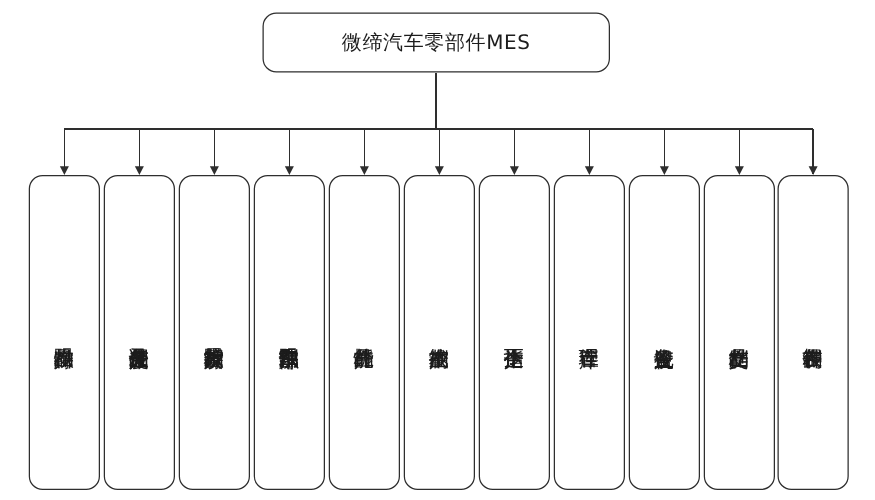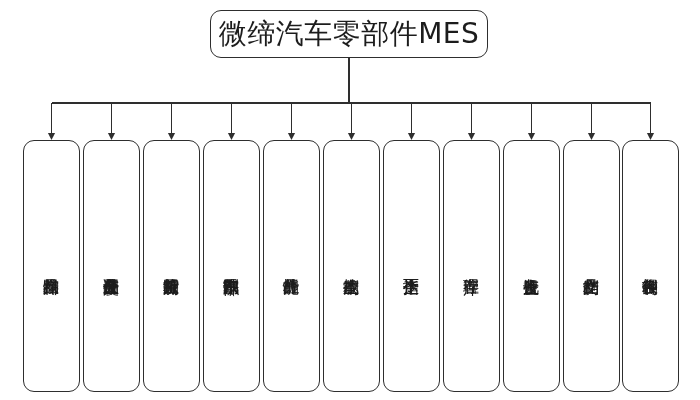--- a/index.html
+++ b/index.html
@@ -39,21 +39,21 @@
     box-sizing: border-box;
     border: 1.6px solid #2e2e2e;
     border-radius: 11px;
     background: #ffffff;
     display: flex;
     align-items: center;
     justify-content: center;
     z-index: 3;
   }
   .root-label {
-    font-size: 28px;
+    font-size: 16px;
     line-height: 1;
     letter-spacing: 0.5px;
     color: #1c1c1c;
     white-space: nowrap;
   }
   .leaf-node {
     position: absolute;
     top: 140px;
     height: 252px;
     width: 57px;

